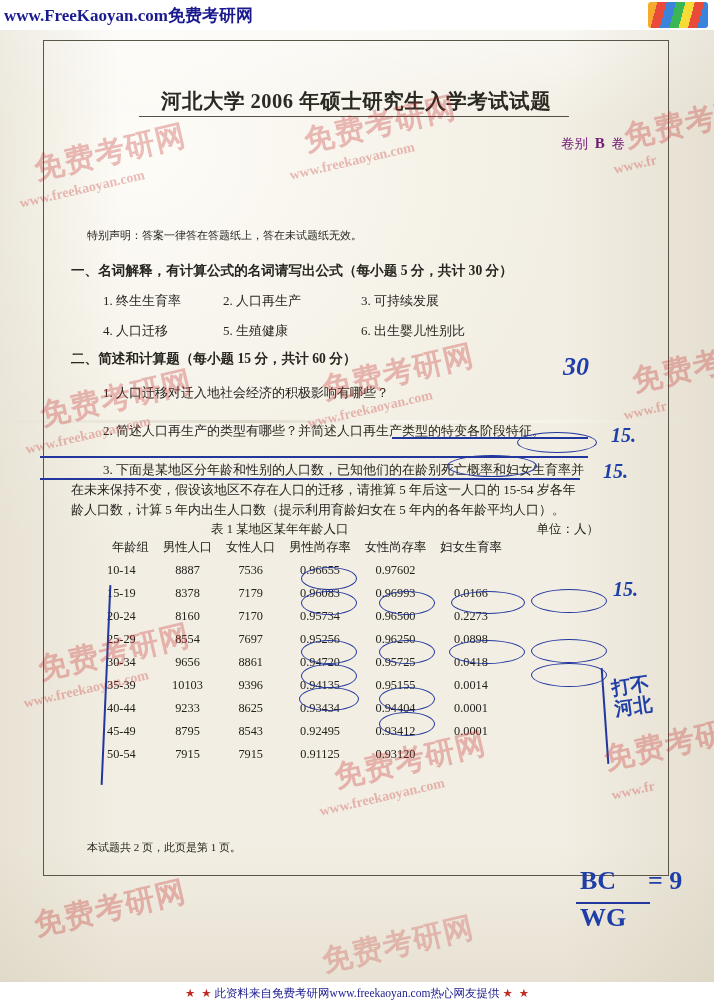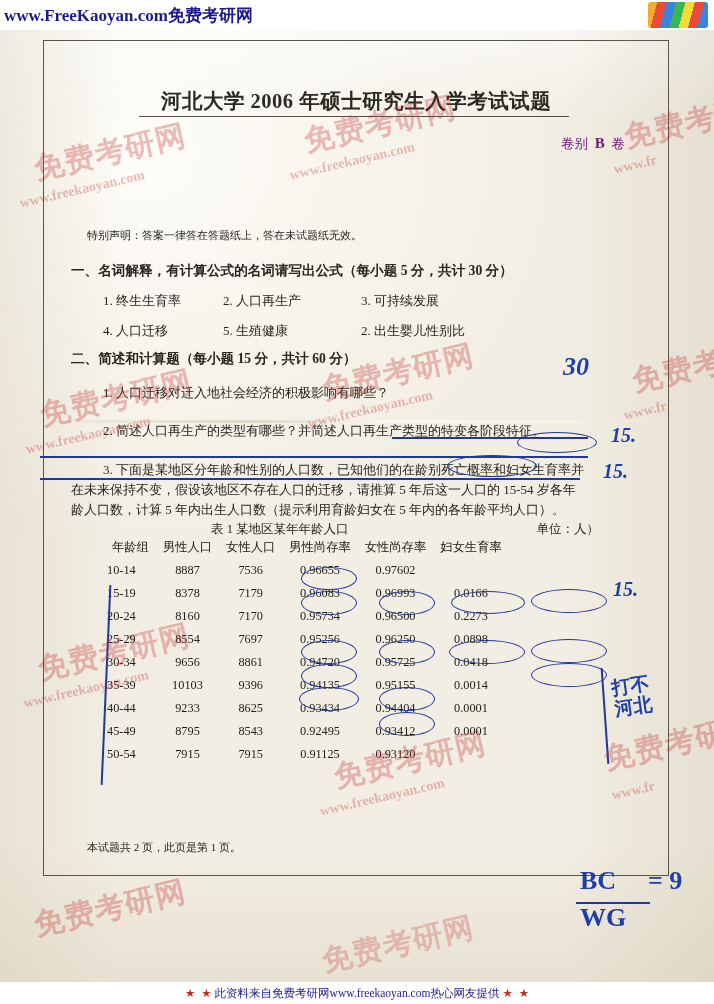--- a/index.html
+++ b/index.html
@@ -263,21 +263,21 @@
 
 
   <div class="note">特别声明：答案一律答在答题纸上，答在未试题纸无效。</div>
 
   <div class="sec" style="top:222px;">一、名词解释，有计算公式的名词请写出公式（每小题 5 分，共计 30 分）</div>
   <div class="q" style="left:60px; top:252px;">1. 终生生育率</div>
   <div class="q" style="left:180px; top:252px;">2. 人口再生产</div>
   <div class="q" style="left:318px; top:252px;">3. 可持续发展</div>
   <div class="q" style="left:60px; top:282px;">4. 人口迁移</div>
   <div class="q" style="left:180px; top:282px;">5. 生殖健康</div>
-  <div class="q" style="left:318px; top:282px;">2. 出生婴儿性别比</div>
+  <div class="q" style="left:318px; top:282px;">6. 出生婴儿性别比</div>
 
   <div class="sec" style="top:310px;">二、简述和计算题（每小题 15 分，共计 60 分）</div>
   <div class="q" style="left:60px; top:344px;">1. 人口迁移对迁入地社会经济的积极影响有哪些？</div>
   <div class="q" style="left:60px; top:382px;">2. 简述人口再生产的类型有哪些？并简述人口再生产类型的特变各阶段特征。</div>
   <div class="qtext" style="left:60px; top:420px;">3. 下面是某地区分年龄和性别的人口数，已知他们的在龄别死亡概率和妇女生育率并</div>
   <div class="qtext" style="left:28px; top:440px;">在未来保持不变，假设该地区不存在人口的迁移，请推算 5 年后这一人口的 15-54 岁各年</div>
   <div class="qtext" style="left:28px; top:460px;">龄人口数，计算 5 年内出生人口数（提示利用育龄妇女在 5 年内的各年龄平均人口）。</div>
 
   <div class="tblcap">表 1        某地区某年年龄人口</div>
   <div class="tblunit">单位：人）</div>

